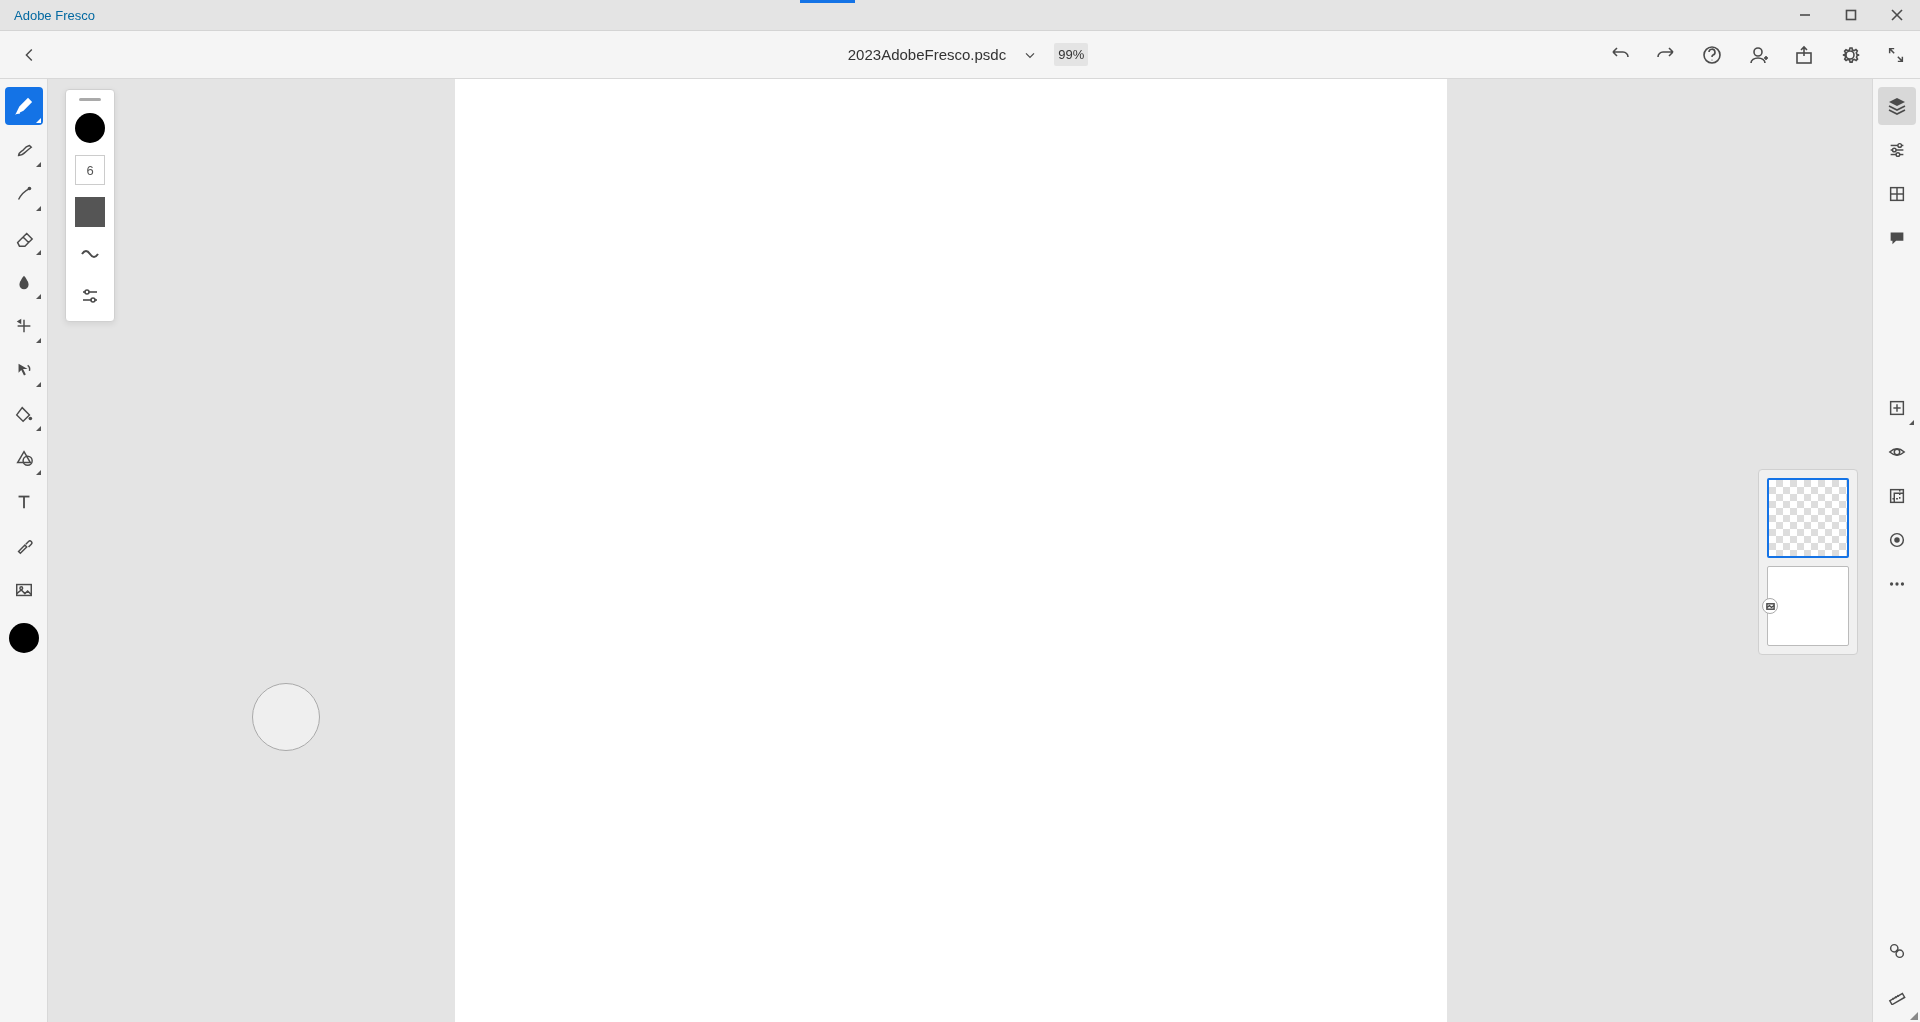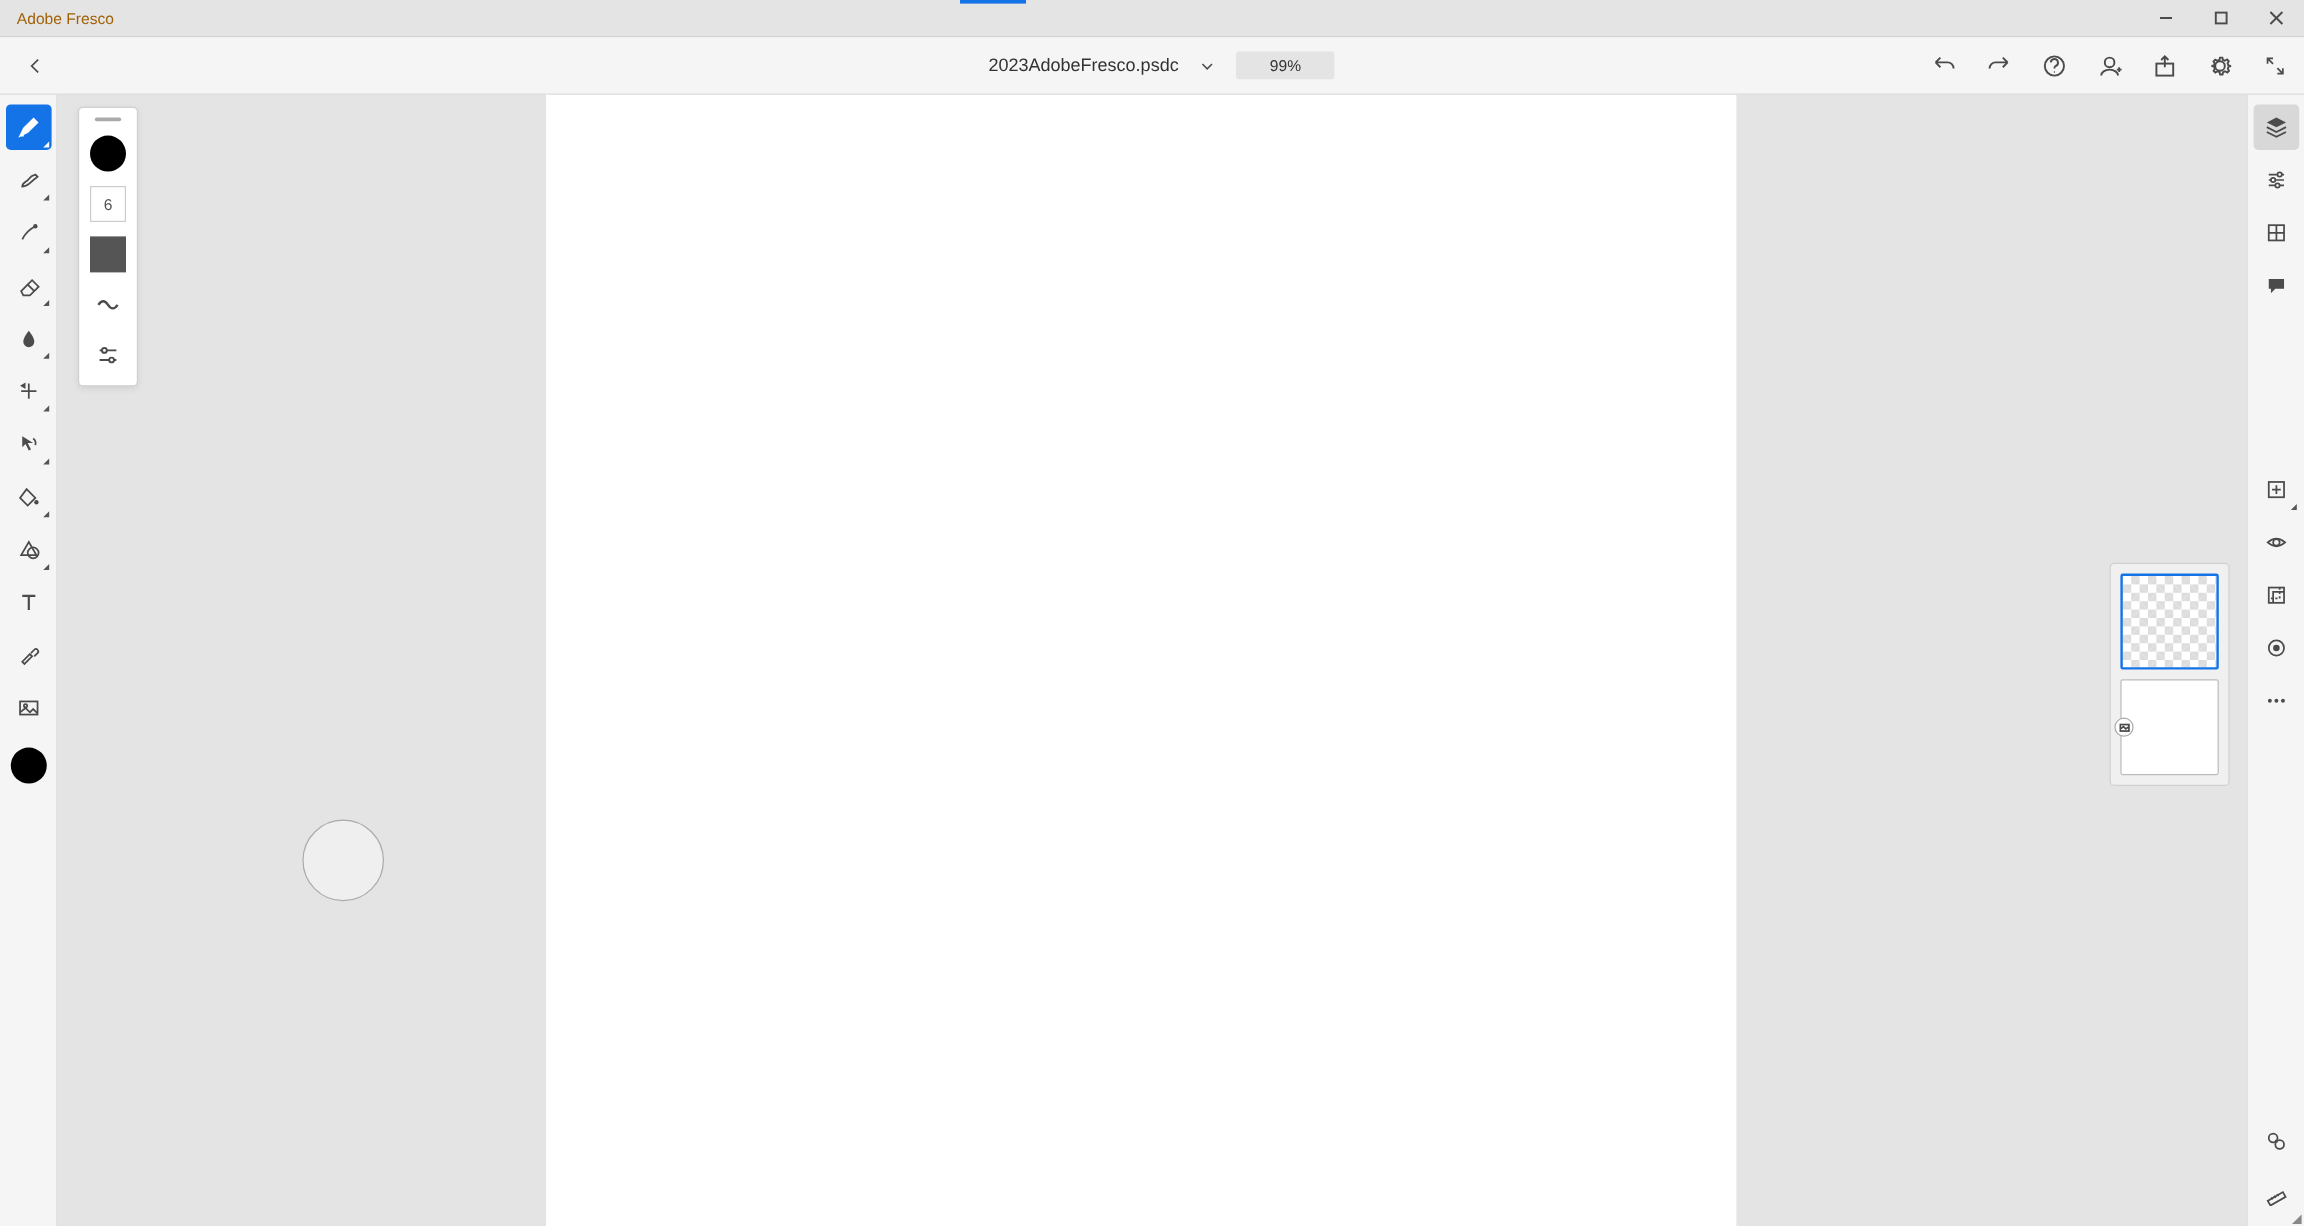--- a/index.html
+++ b/index.html
@@ -14,21 +14,21 @@
 }
 .titlebar {
   height: 31px;
   background: #e4e4e4;
   display: flex;
   align-items: center;
   justify-content: space-between;
   padding: 0 0 0 14px;
   border-bottom: 1px solid #d4d4d4;
 }
-.titlebar-title { font-size: 13px; color: #a16207; }
+.titlebar-title { font-size: 13px; color: #0369a1; }
 .titlebar-controls { display: flex; }
 .titlebar-btn {
   width: 46px; height: 31px;
   display: flex; align-items: center; justify-content: center;
   cursor: pointer;
 }
 .titlebar-btn svg { width: 12px; height: 12px; }
 .top-accent {
   position: absolute;
   top: 0; left: 800px;
@@ -47,21 +47,21 @@
 .appbar-left { width: 40px; display:flex; align-items:center; justify-content:center; }
 .appbar-center {
   position: absolute; left:16px; right:0;
   display: flex; align-items: center; justify-content: center;
   gap: 10px; pointer-events: none;
 }
 .appbar-center > * { pointer-events: auto; }
 .doc-title { font-size: 15px; color: #333; }
 .zoom-badge {
   background: #e4e4e4;
-  padding: 4px 28px;
+  padding: 4px 4px;
   font-size: 13px;
   color: #333;
   border-radius: 2px;
 }
 .appbar-right { margin-left: auto; display: flex; gap: 18px; align-items: center; }
 .appbar-icon {
   width: 28px; height: 28px;
   display: flex; align-items:center; justify-content:center;
   cursor: pointer;
 }

